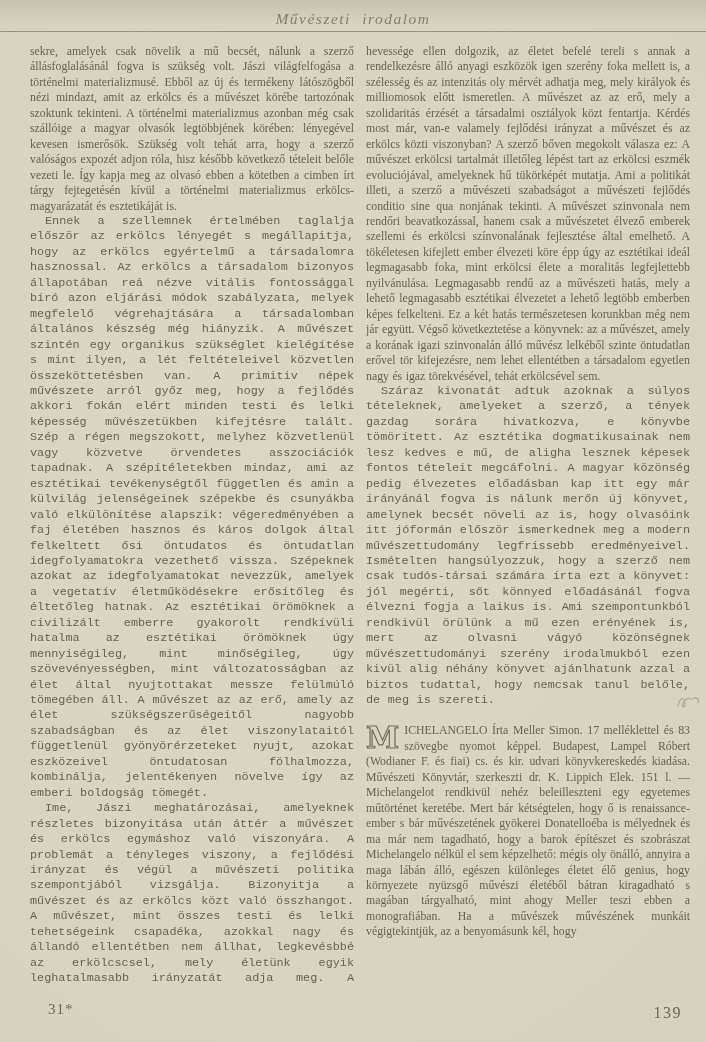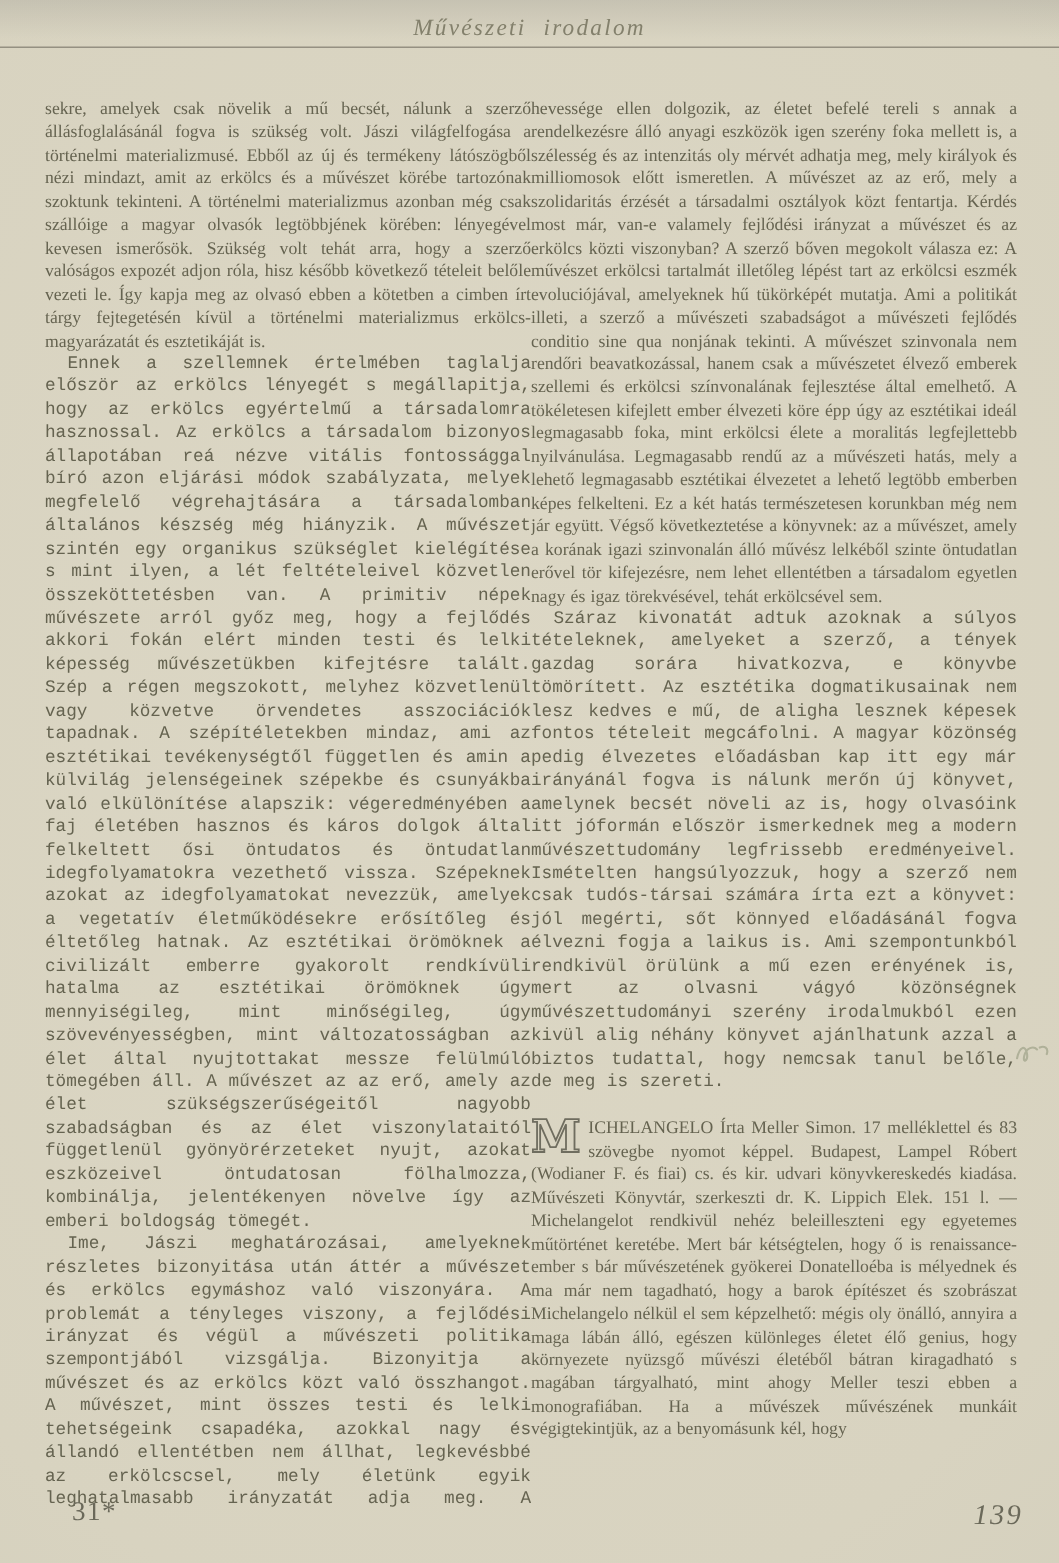--- a/index.html
+++ b/index.html
@@ -26,24 +26,24 @@
     word-spacing: 6px;
     color: #83806c;
   }
   .header-rule {
     position: absolute; top: 31px; left: 0; right: 0;
     border: 0; border-top: 1px solid rgba(125,122,108,0.75);
     margin: 0;
   }
   .columns {
     position: absolute;
-    top: 65px; left: 30px;
+    top: 44px; left: 30px;
     width: 660px; height: 944px;
     display: flex;
-    gap: 0;
+    gap: 12px;
     overflow: hidden;
   }
   .col {
     width: 324px; height: 100%;
     overflow: hidden;
     font-size: 11.8px;
     line-height: 15.45px;
     text-align: justify;
     word-spacing: 0.5px;
   }
@@ -55,25 +55,25 @@
     font-family: "DejaVu Serif", serif;
     font-size: 30px;
     line-height: 25px;
     padding: 2px 5px 0 0;
     color: rgba(216,211,193,0.25);
     -webkit-text-stroke: 1.2px #6f6d5f;
     font-weight: bold;
   }
   .footer-left {
     position: absolute; left: 48px; bottom: 24px;
-    font-size: 18px; letter-spacing: 1px; color: #6b695a; font-family: Liberation Serif, serif;
+    font-size: 15px; letter-spacing: 1px; color: #6b695a; font-family: Liberation Serif, serif;
   }
   .footer-right {
     position: absolute; right: 24px; bottom: 20px;
-    font-size: 19px; letter-spacing: 1.5px; color: #6b695a; font-style: italic;
+    font-size: 16px; letter-spacing: 1.5px; color: #6b695a;
   }
   .margin-mark {
     position: absolute; right: 4px; top: 692px;
     opacity: 0.55;
     transform: rotate(-8deg);
   }
 </style>
 </head>
 <body>
 

